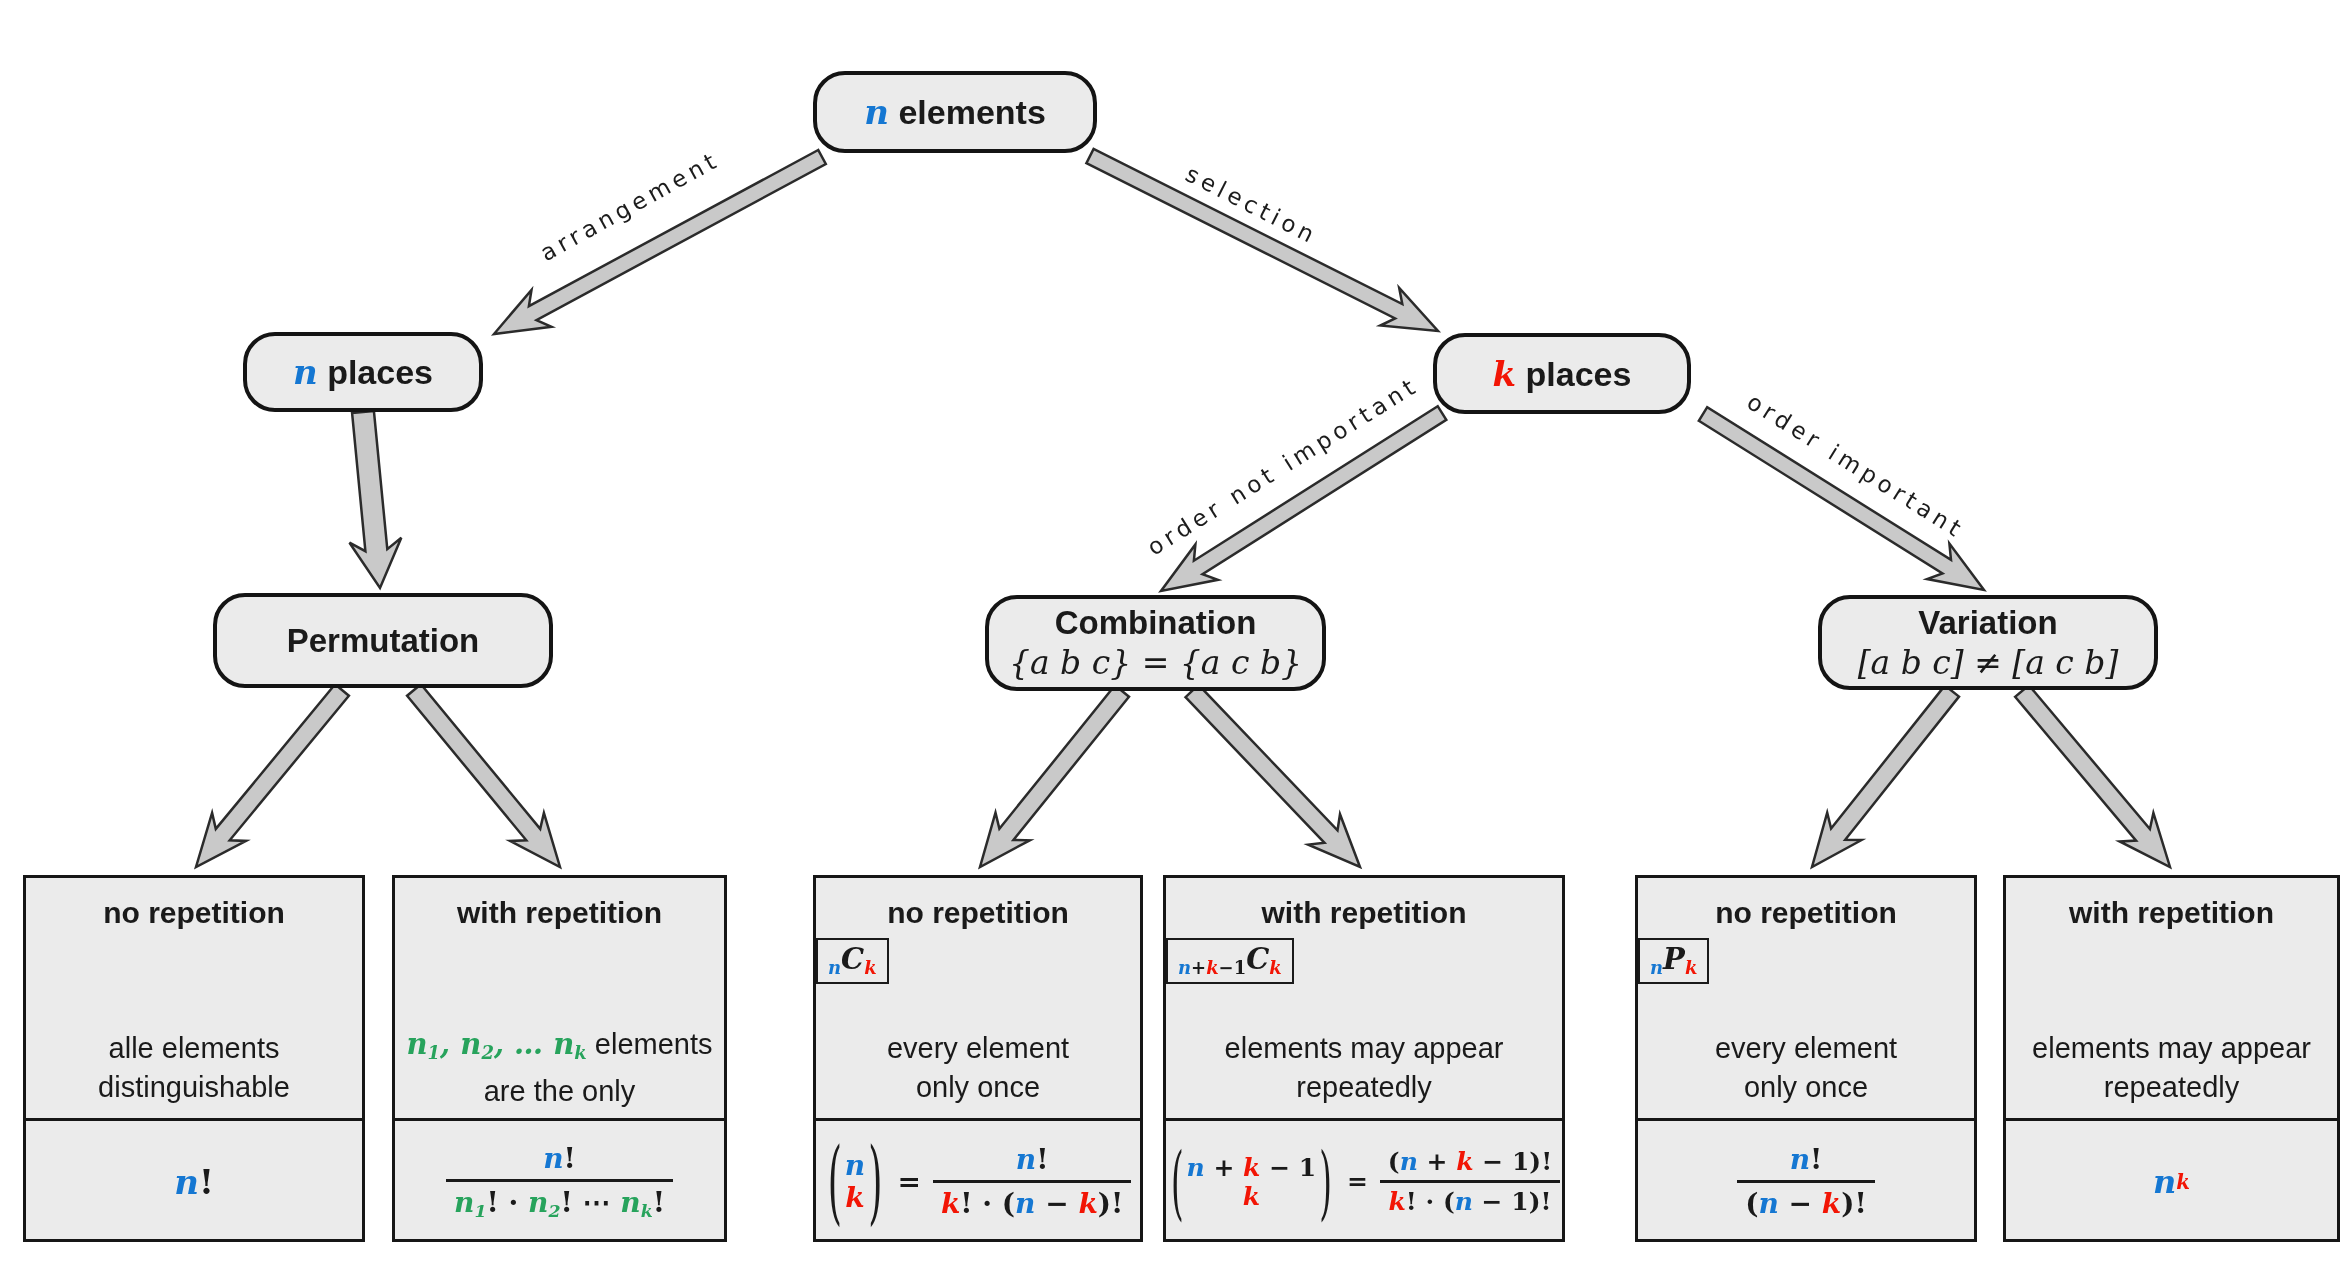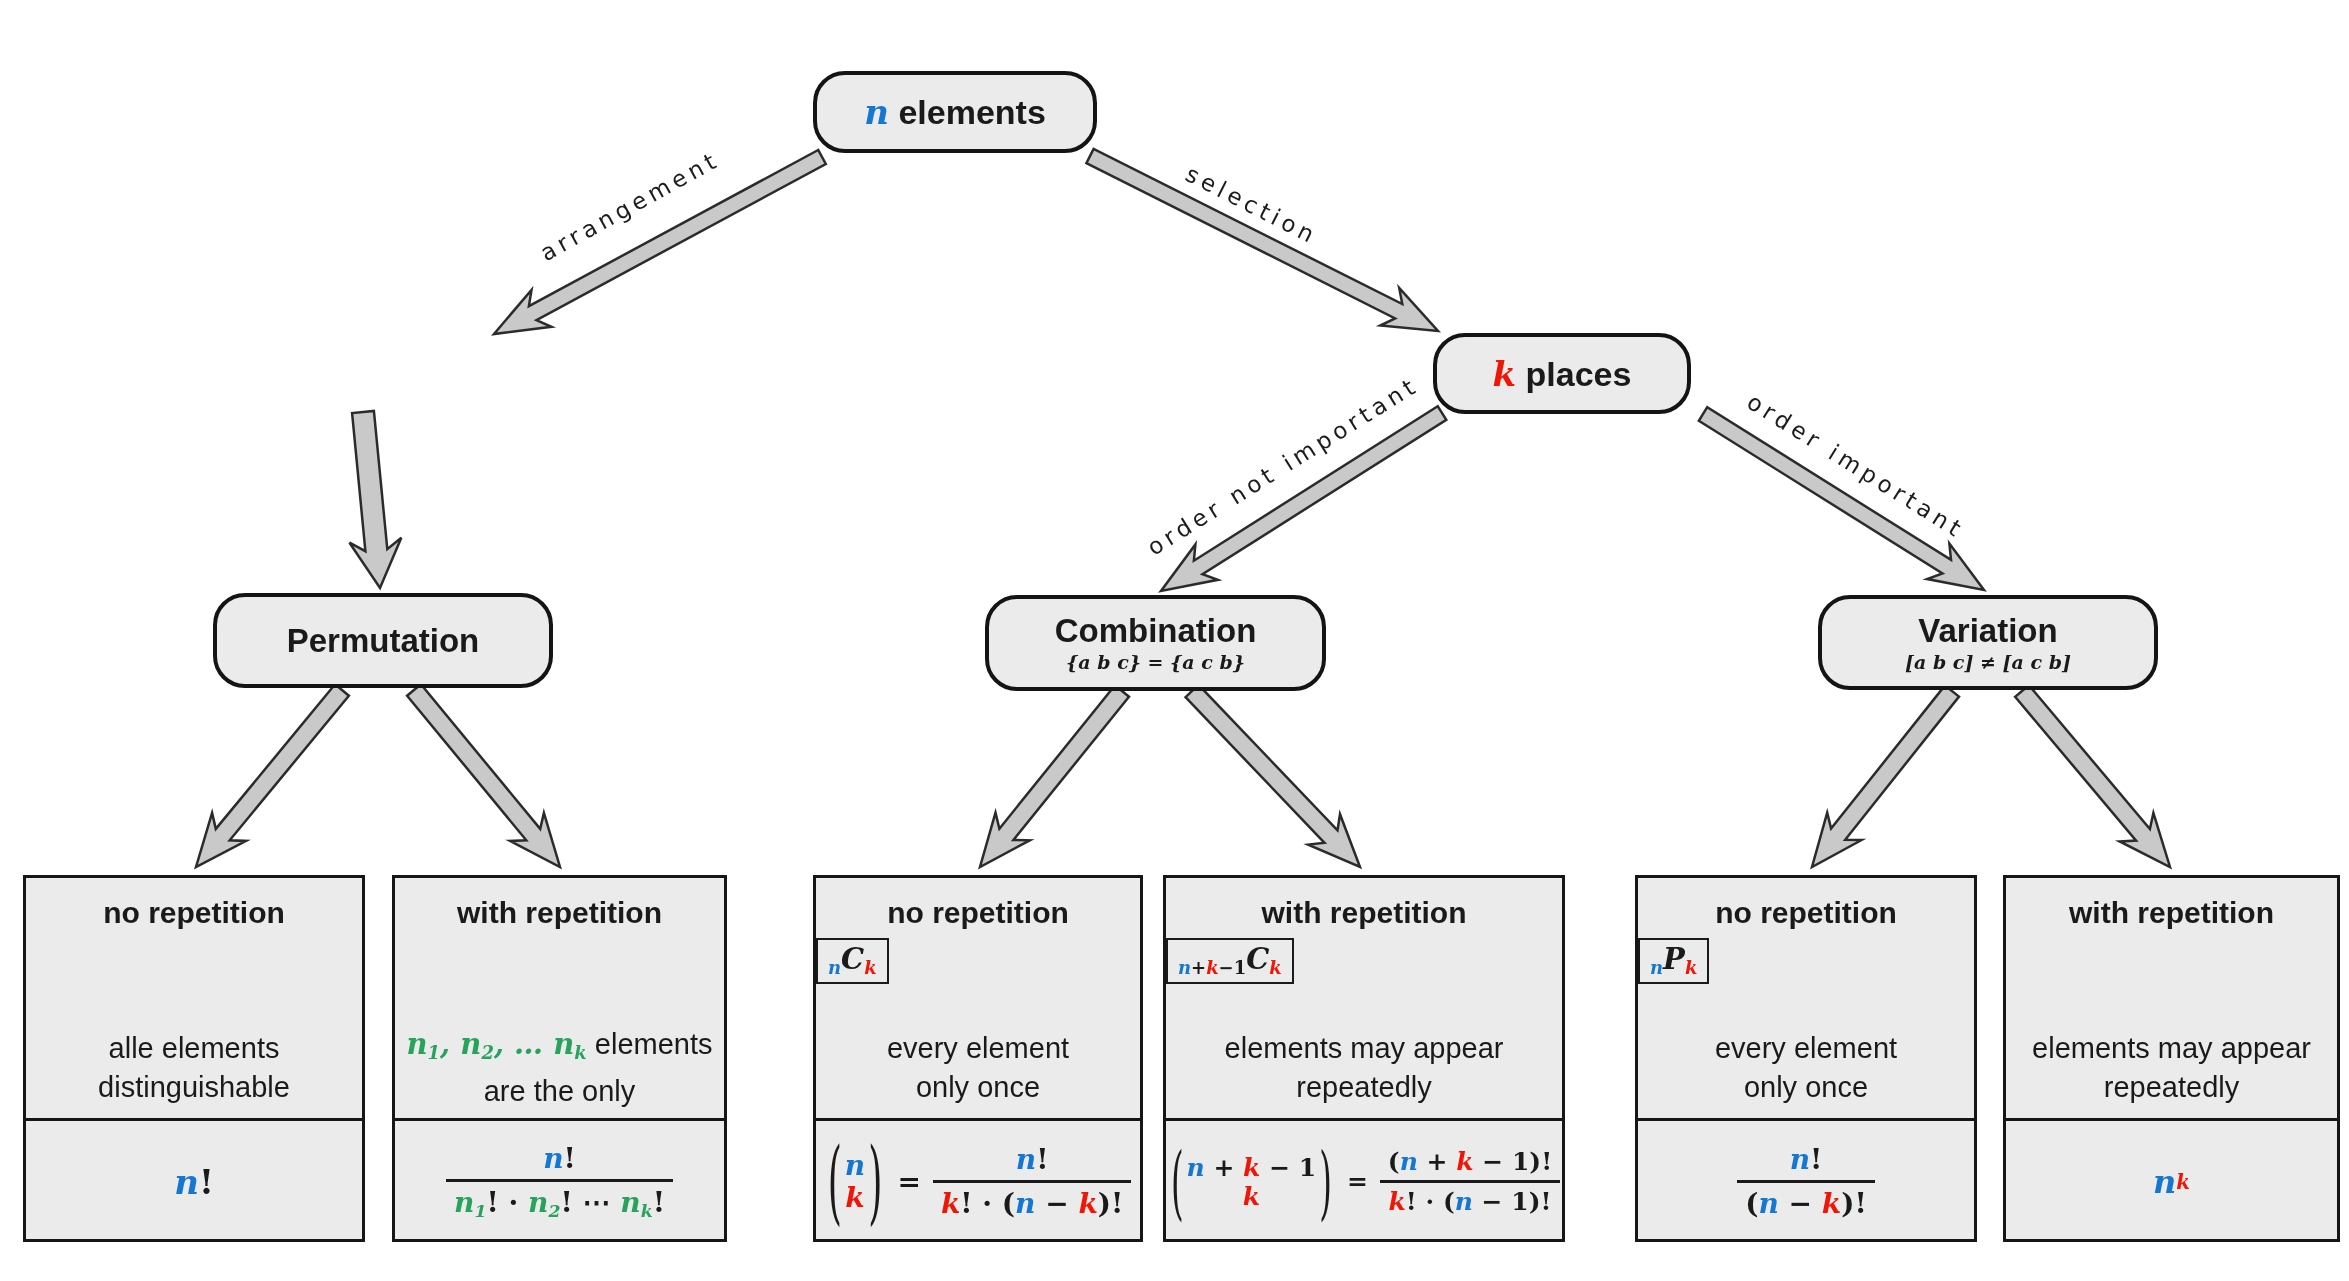--- a/index.html
+++ b/index.html
@@ -5,21 +5,21 @@
   html,body{margin:0;padding:0;background:#ffffff;}
   .stage{position:relative;width:2349px;height:1281px;background:#ffffff;overflow:hidden;
          font-family:"Liberation Sans",sans-serif;color:#1a1a1a;}
   svg#arrows{position:absolute;left:0;top:0;z-index:1;}
   
   .tbox{position:absolute;z-index:2;background:#ebebeb;border:4px solid #141414;border-radius:32px;
         box-sizing:border-box;display:flex;align-items:center;justify-content:center;
         font-size:34px;font-weight:bold;white-space:nowrap;}
   .mid{flex-direction:column;justify-content:center;line-height:1.15;}
   .mid-title{font-size:33px;font-weight:bold;}
-  .mid-sub{font-family:"DejaVu Serif",serif;font-style:italic;font-weight:bold;font-size:19px;margin-top:2px;}
+  .mid-sub{font-family:"DejaVu Serif",serif;font-style:italic;font-weight:normal;font-size:33px;margin-top:2px;}
   
   .edge-label{position:absolute;z-index:3;transform:translate(-50%,-50%) rotate(var(--rot));
               font-family:"DejaVu Sans",sans-serif;font-size:23px;letter-spacing:0.2em;
               color:#1c1c1c;white-space:nowrap;}
   
   .leaf{position:absolute;top:875px;height:367px;z-index:2;background:#ebebeb;
         border:3px solid #161616;box-sizing:border-box;padding-left:37px;}
   .leaf-title{position:absolute;top:18px;left:0;right:0;text-align:center;font-weight:bold;font-size:30px;}
   .leaf-badge-row{position:absolute;top:60px;left:0;right:0;text-align:left;}
   .badge{display:inline-block;border:2px solid #1a1a1a;padding:2px 10px 3px;font-size:29px;line-height:1.2;}
@@ -58,20 +58,23 @@
       <polygon points="1115.0,685.3 999.4,828.7 995.5,812.7 980.0,867.0 1029.8,840.3 1013.4,840.0 1129.0,696.7" fill="#c9c9c9" stroke="#2b2b2b" stroke-width="2.5"></polygon>
       <polygon points="1185.5,697.2 1324.5,842.8 1308.2,844.6 1360.0,867.0 1340.0,814.2 1337.5,830.4 1198.5,684.8" fill="#c9c9c9" stroke="#2b2b2b" stroke-width="2.5"></polygon>
       <polygon points="1945.0,685.4 1831.1,828.5 1827.2,812.6 1812.0,867.0 1861.6,840.0 1845.2,839.7 1959.0,696.6" fill="#c9c9c9" stroke="#2b2b2b" stroke-width="2.5"></polygon>
       <polygon points="2015.1,696.8 2136.1,840.6 2119.7,841.4 2170.0,867.0 2153.4,813.0 2149.9,829.1 2028.9,685.2" fill="#c9c9c9" stroke="#2b2b2b" stroke-width="2.5"></polygon>
     </svg>
 
   <div class="tbox" style="left:813px;top:71px;width:284px;height:82px;">
     <span><span class="mi" style="color: rgb(21, 119, 210);">n</span><span class=""> elements</span></span>
   </div>
 
+  <div class="tbox" style="left:243px;top:332px;width:240px;height:80px;">
+    <span><span class="mi" style="color: rgb(21, 119, 210);">n</span><span class=""> places</span></span>
+  </div>
 
   <div class="tbox" style="left:1433px;top:333px;width:258px;height:81px;">
     <span><span class="mi" style="color: rgb(242, 21, 5);">k</span><span class=""> places</span></span>
   </div>
 
   <div class="edge-label" style="left:630px;top:206px;--rot:-29deg">arrangement</div>
   <div class="edge-label" style="left:1252px;top:205px;--rot:27deg">selection</div>
   <div class="edge-label" style="left:1283px;top:466px;--rot:-32deg">order not important</div>
   <div class="edge-label" style="left:1856px;top:466px;--rot:32deg">order important</div>
 

